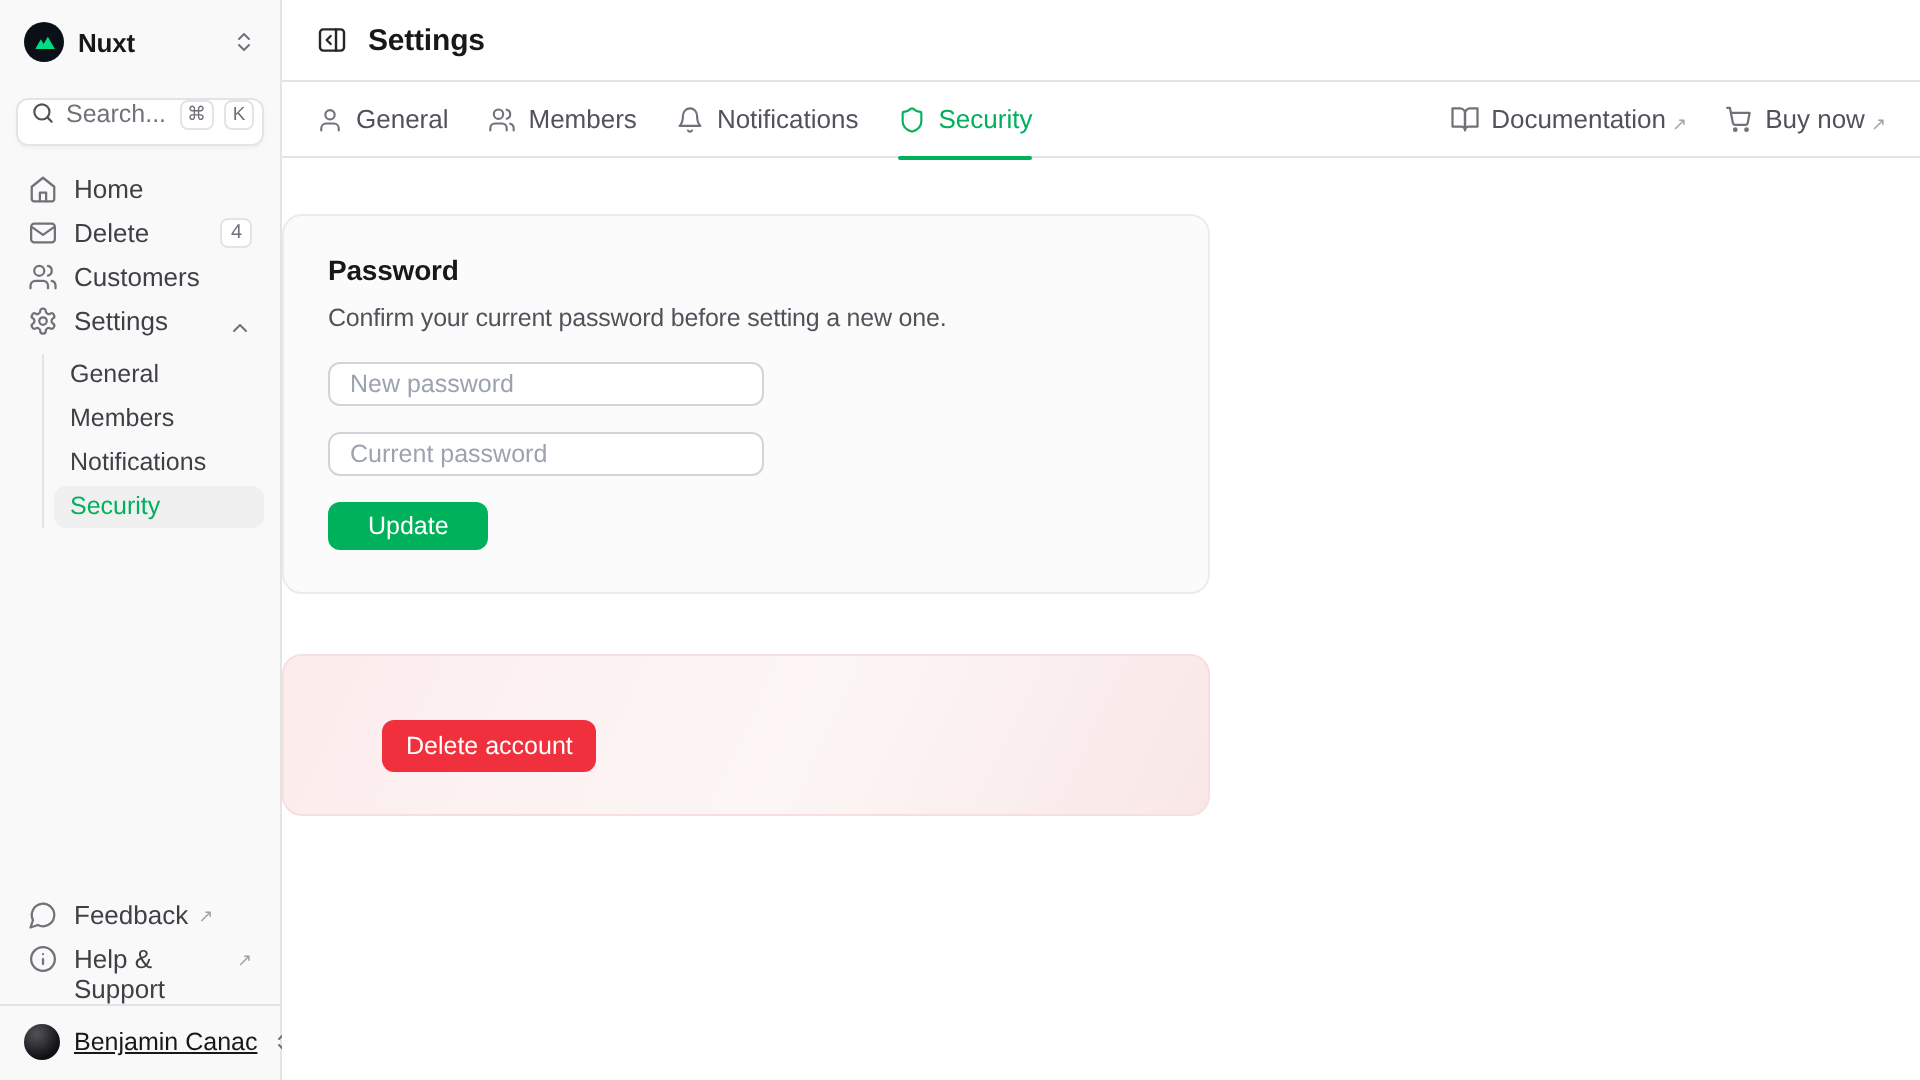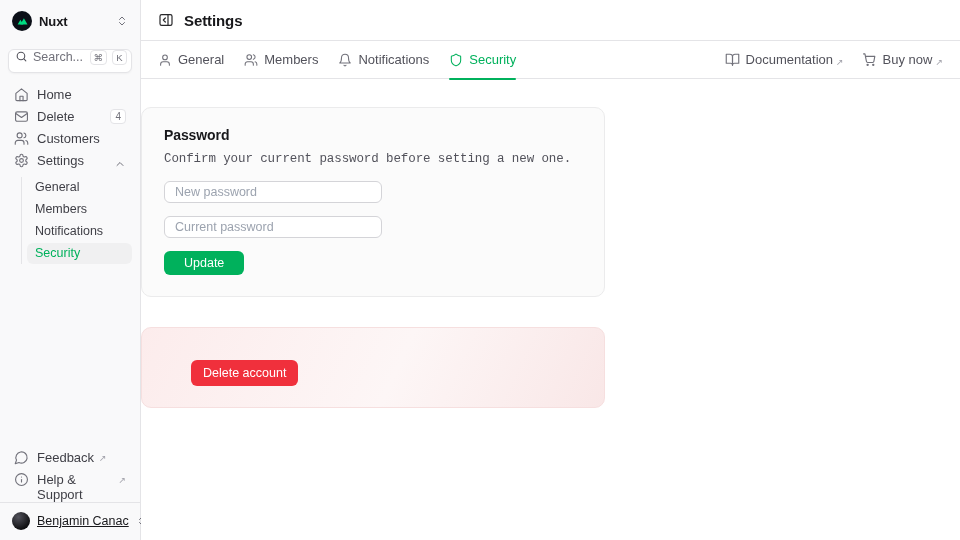--- a/index.html
+++ b/index.html
@@ -75,21 +75,21 @@
   .action { display:flex; align-items:center; gap:6px; font-size:13px; color:#52525b; cursor:pointer; white-space:nowrap; }
   .action .aico { color:#71717a; display:flex; }
   .ext { font-size:9px; color:#a1a1aa; align-self:flex-start; margin-top:5px; margin-left:-3px; }
 
   .content { flex:1; display:flex; flex-direction:column; padding-top:28px; gap:30px; overflow:hidden; }
 
   .card { width:464px; border-radius:10px; padding:19px 22px 21px; }
   .card-password { background:#fbfbfb; border:1px solid #ebebec; }
   .card-account  { background:linear-gradient(115deg,#fcecec 0%,#fdf6f6 55%,#f9e7e7 100%); border:1px solid #f6dfdf; }
   .card-title { font-size:14px; font-weight:700; margin-bottom:7px; letter-spacing:-0.1px; }
-  .card-desc { font-size:12.5px; color:#52525b; line-height:1.45; letter-spacing:-0.1px;font-family:Liberation Mono, monospace; }
+  .card-desc { font-size:12.5px; color:#52525b; line-height:1.45; letter-spacing:-0.1px; }
 
   .pw-input {
     display:block; width:218px; margin-top:13px; padding:4px 10px; height:22px;
     font-size:12.5px; font-family:inherit; color:#18181b;
     border:1px solid #d4d4d8; border-radius:6px; background:#fff; outline:none;
   }
   .pw-input::placeholder { color:#9ca3af; }
 
   .btn { display:inline-block; border:none; border-radius:6px; font-size:12.5px; font-weight:500;
     color:#fff; font-family:inherit; cursor:pointer; }

